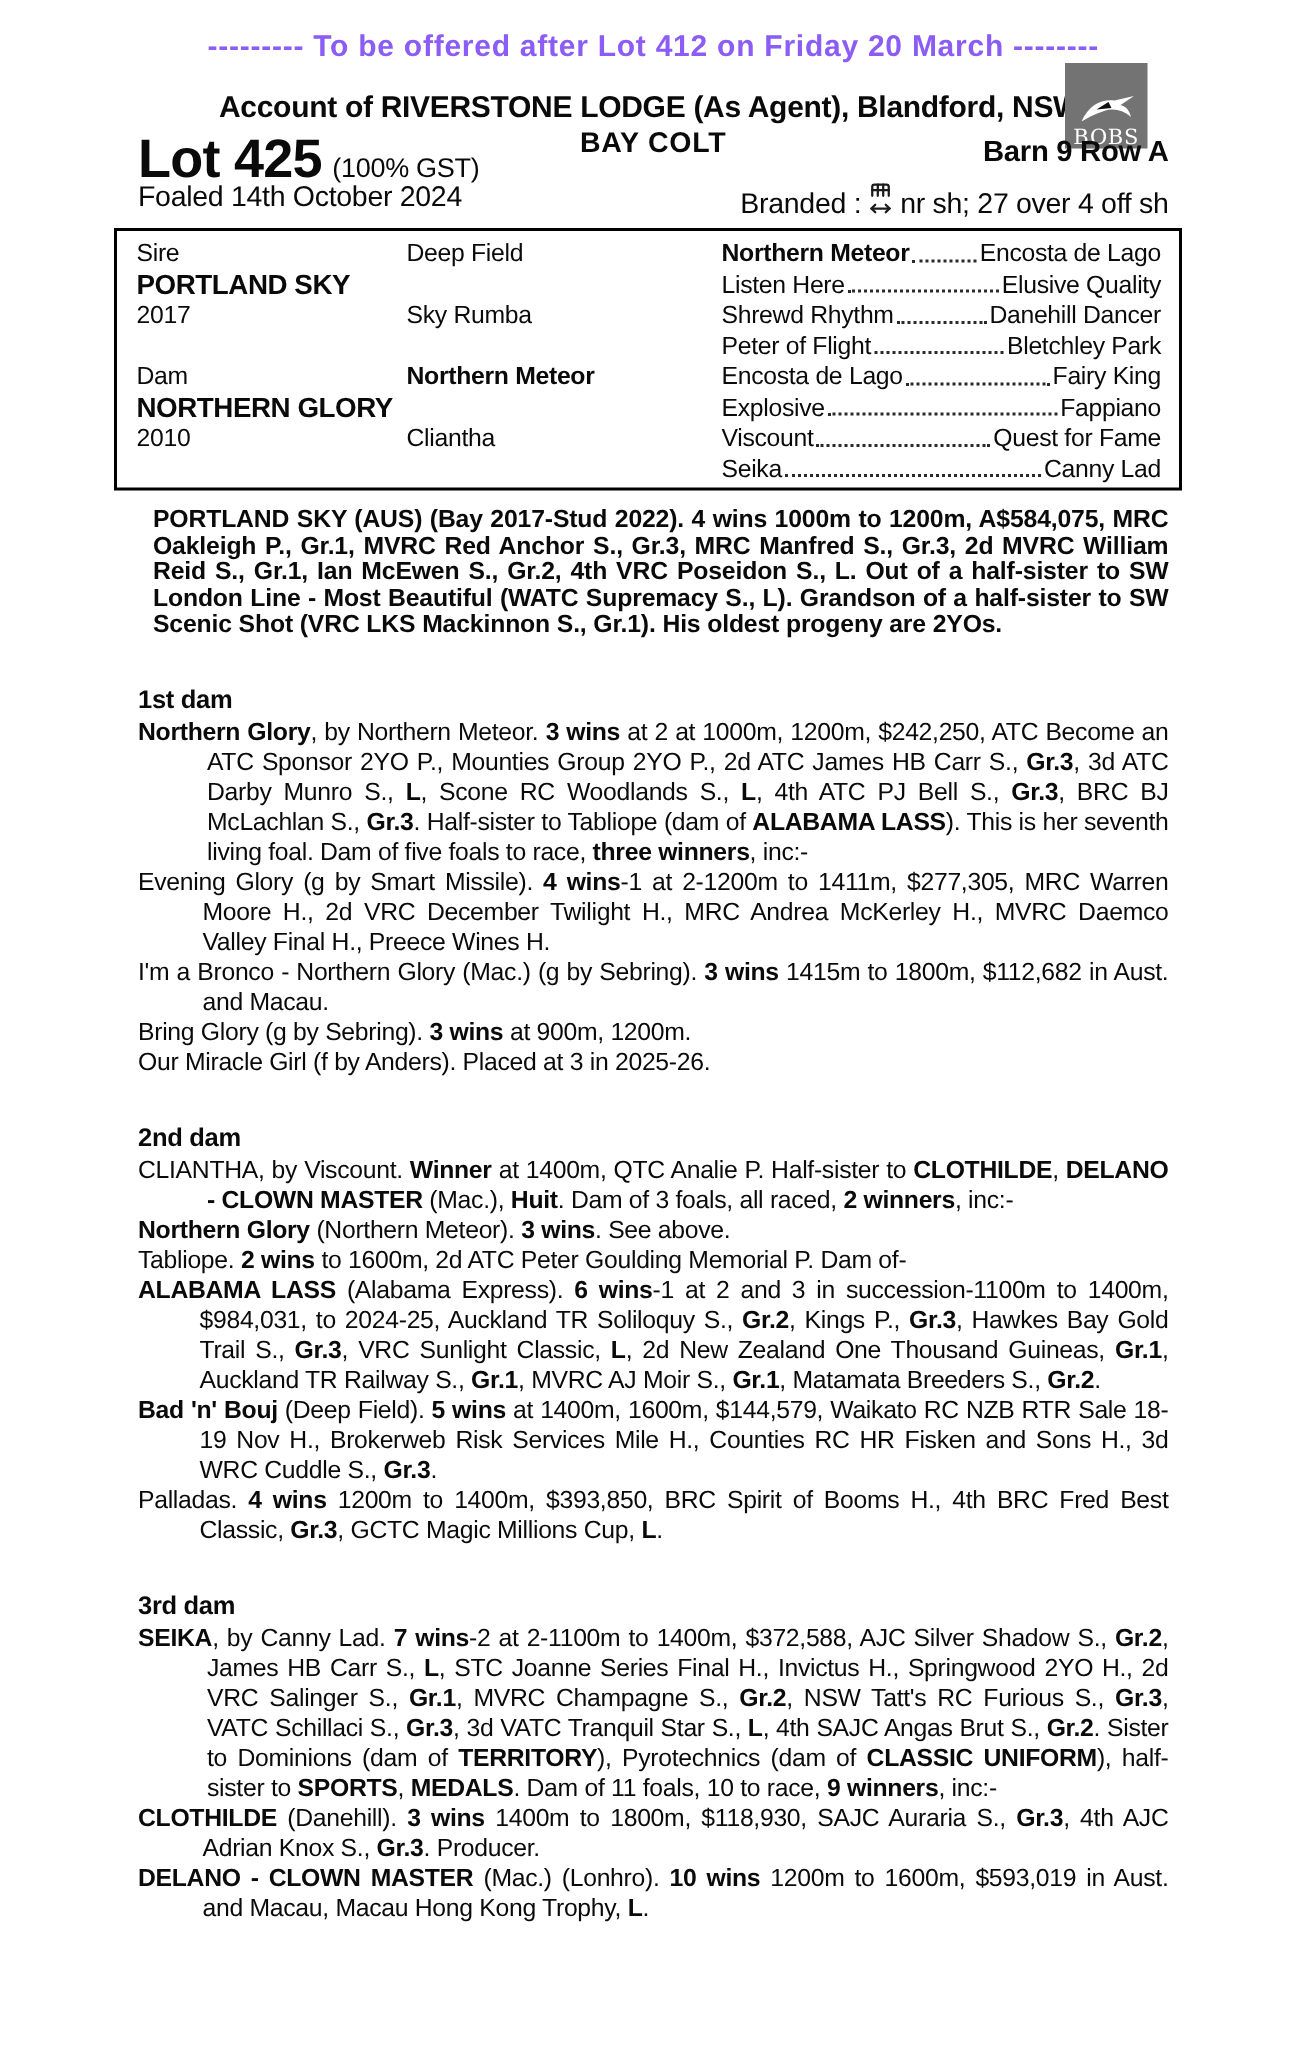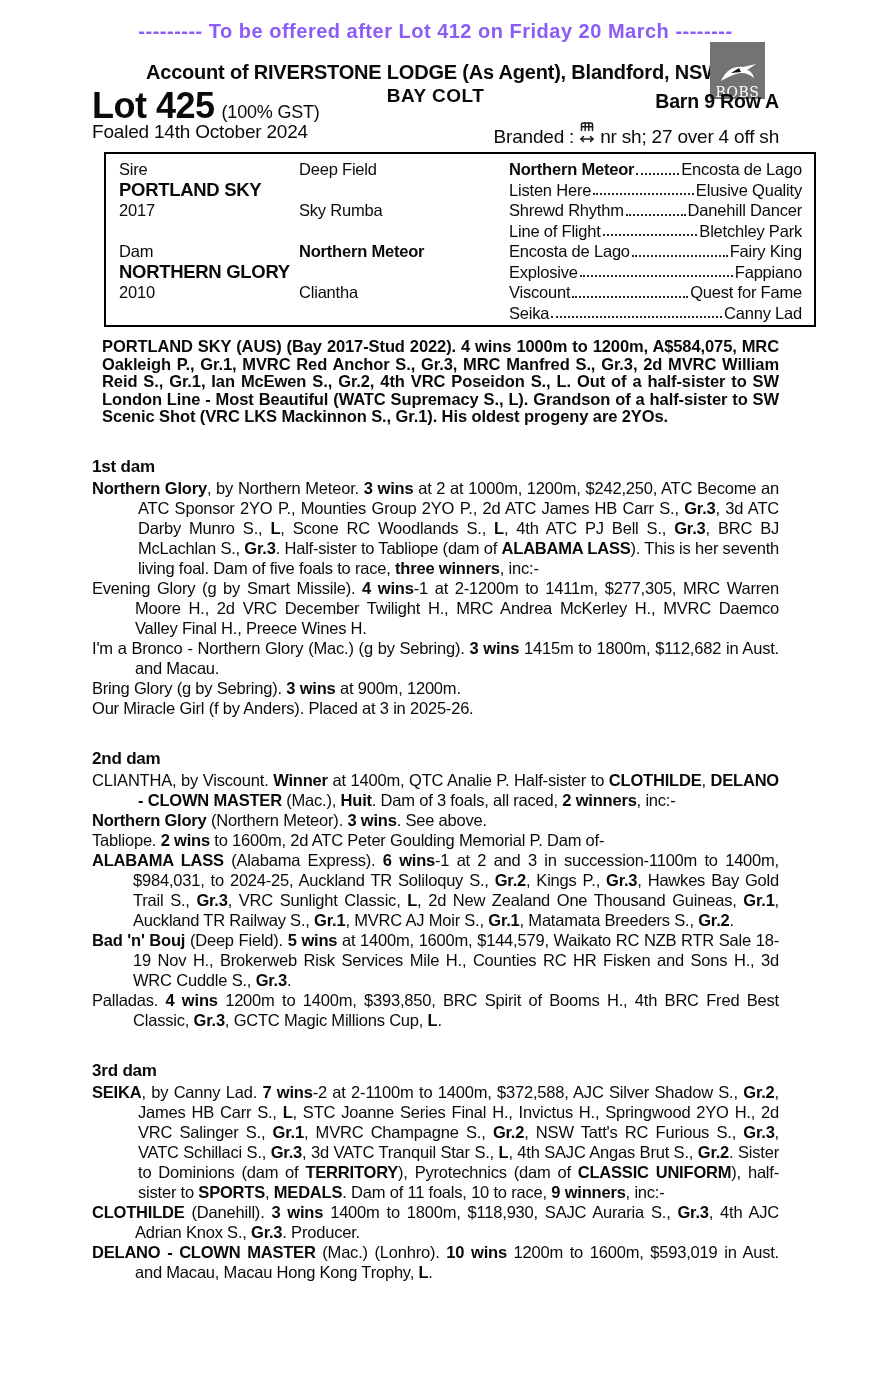--- a/index.html
+++ b/index.html
@@ -20,21 +20,21 @@
   .lotrow{position:absolute;top:85px;left:92px;right:92px;height:34px;}
   .lot{font-size:36px;font-weight:bold;letter-spacing:-0.5px;display:inline-block;}
   .gst{font-size:18px;margin-left:7px;letter-spacing:-0.2px;}
   .sex{position:absolute;left:0;right:0;top:0;text-align:center;font-size:19px;font-weight:bold;letter-spacing:0.5px;}
   .barn{position:absolute;right:0;top:5px;font-size:19.5px;font-weight:bold;letter-spacing:-0.2px;}
   .foalrow{position:absolute;top:121px;left:92px;right:92px;font-size:19px;letter-spacing:-0.2px;}
   .branded{position:absolute;right:0;top:0;display:inline-flex;align-items:center;justify-content:space-between;}
   .brandmark{margin:0 5px 6px 5px;}
 
   
-  .ped-table{margin-left:104px;width:712px;height:175px;border:2px solid #000;box-sizing:border-box;
+  .ped-table{margin-left:76px;width:712px;height:175px;border:2px solid #000;box-sizing:border-box;
              padding:5px 12px 2px 13px;display:flex;font-size:16.5px;letter-spacing:-0.2px;}
   .col1{width:180px;flex:none;}
   .col2{width:210px;flex:none;}
   .col3{flex:1;min-width:0;}
   .trow{height:20.5px;line-height:20.5px;white-space:nowrap;}
   .hname{font-size:18.5px;font-weight:bold;letter-spacing:-0.3px;}
   .bold{font-weight:bold;}
   .anc-row{height:20.5px;line-height:20.5px;display:flex;align-items:stretch;white-space:nowrap;}
   .anc-name,.anc-parent{flex:none;}
   .leader{flex:1;border-bottom:2px dotted #2a2a2a;margin:0 2px 5px 2px;min-width:8px;}
@@ -126,21 +126,21 @@
           <span class="anc-name">Listen Here</span>
           <span class="leader"></span>
           <span class="anc-parent">Elusive Quality</span>
         </div>
         <div class="anc-row">
           <span class="anc-name">Shrewd Rhythm</span>
           <span class="leader"></span>
           <span class="anc-parent">Danehill Dancer</span>
         </div>
         <div class="anc-row">
-          <span class="anc-name">Line of Flight</span>
+          <span class="anc-name">Peter of Flight</span>
           <span class="leader"></span>
           <span class="anc-parent">Bletchley Park</span>
         </div>
         <div class="anc-row">
           <span class="anc-name">Encosta de Lago</span>
           <span class="leader"></span>
           <span class="anc-parent">Fairy King</span>
         </div>
         <div class="anc-row">
           <span class="anc-name">Explosive</span>

